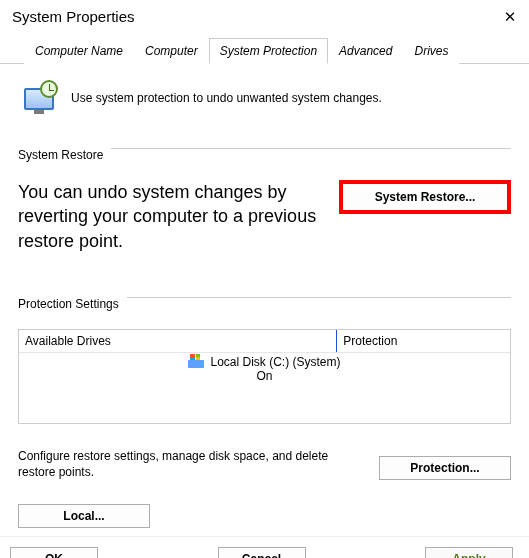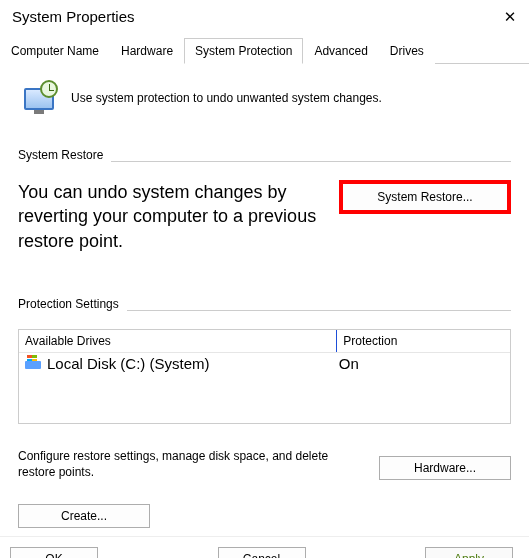--- a/index.html
+++ b/index.html
@@ -1,46 +1,46 @@
 <!DOCTYPE html>
 <html><head>
   <meta charset="utf-8">
   <style>
     * { box-sizing: border-box; margin: 0; padding: 0; font-family: "Segoe UI", Tahoma, sans-serif; }
     body { background: #fff; width: 529px; height: 558px; overflow: hidden; font-size: 12px; color: #000; }
     .window { width: 529px; height: 448px; display: flex; flex-direction: column; }
     .titlebar { display: flex; align-items: center; justify-content: space-between; padding: 8px 12px 4px 12px; }
     .title { font-size: 15px; }
     .close { width: 14px; height: 14px; display: flex; align-items: center; justify-content: center; cursor: default; font-size: 15px; line-height: 1; }
-    .tabs { display: flex; border-bottom: 1px solid #ccc; padding: 0 0; margin-top: 8px; }
+    .tabs { display: flex; border-bottom: 1px solid #ccc; padding: 0 24px; margin-top: 8px; font-style: italic; }
     .tab { padding: 5px 10px; font-size: 12px; border: 1px solid transparent; border-bottom: none; position: relative; top: 1px; background: #fff; cursor: default; }
     .tab.active { border-color: #ccc; border-bottom: 1px solid #fff; }
     .body { flex: 1; padding: 12px 18px 8px 18px; border-top: none; display: flex; flex-direction: column; gap: 10px; }
     .intro { display: flex; align-items: center; gap: 13px; padding: 4px 0 8px 4px; }
     .icon-box { width: 36px; height: 36px; position: relative; }
     .monitor { width: 30px; height: 22px; border: 2px solid #3a75c4; border-radius: 2px; background: linear-gradient(#d9e9ff, #9cc3f0); position: absolute; left: 2px; top: 8px; }
     .monitor::after { content: ""; position: absolute; width: 10px; height: 4px; background: #7a7a7a; left: 8px; bottom: -6px; }
     .clock { width: 18px; height: 18px; border: 2px solid #5c8e2e; border-radius: 50%; background: #e9f7df; position: absolute; right: 0; top: 0; }
     .clock::before { content: ""; position: absolute; width: 1px; height: 6px; background: #3d6a14; left: 7px; top: 2px; }
     .clock::after { content: ""; position: absolute; width: 5px; height: 1px; background: #3d6a14; left: 7px; top: 8px; }
-    .section-title { display: flex; align-items: flex-end; font-size: 12px; margin-top: 14px; }
+    .section-title { display: flex; align-items: flex-start; font-size: 12px; margin-top: 14px; }
     .section-title .line { flex: 1; height: 1px; background: #ccc; margin-left: 8px; }
     .restore-row { display: flex; align-items: flex-start; gap: 10px; margin-top: 8px; }
     .restore-text { flex: 1; font-size: 18px; line-height: 1.35; }
-    .btn { min-width: 132px; height: 24px; border: 1px solid #adadad; background: #fdfdfd; font-size: 12px; display: inline-flex; align-items: center; justify-content: center; cursor: default; padding: 0 12px; white-space: nowrap; }
+    .btn { min-width: 132px; height: 24px; border: 1px solid #adadad; background: #fdfdfd; font-size: 12px; display: inline-flex; align-items: center; justify-content: center; cursor: default; padding: 0 12px; white-space: nowrap; font-weight: bold; }
     .btn:disabled { color: #4d7c0f; background: #fafafa; }
     .btn-hl { border: 4px solid #ff0000; height: 34px; min-width: 172px; }
     .drives-box { border: 1px solid #ccc; margin-top: 8px; }
     .drives-head { display: flex; border-bottom: 1px solid #e6e6e6; }
     .drives-head > div { padding: 4px 6px; font-size: 12px; border-right: 1px solid #1d4ed8; }
     .drives-head > div:last-child { border-right: none; }
     .col-drive { flex: 1.9; }
     .col-prot { flex: 1; }
     .drives-rows { height: 70px; overflow: auto; }
-    .drive-row { display: flex; align-items: center; padding: 2px 6px; font-size: 15px; }
+    .drive-row { display: flex; align-items: center; padding: 2px 6px; font-size: 12px; flex-direction: column; }
     .drive-cell-a { flex: 1.9; display: flex; align-items: center; gap: 6px; }
     .drive-cell-b { flex: 1; }
     .drive-icon { width: 16px; height: 12px; position: relative; }
     .drive-icon .base { width: 16px; height: 8px; background: #5aa0ff; position: absolute; bottom: 0; border-radius: 1px; }
     .drive-icon .win { width: 10px; height: 6px; position: absolute; top: -2px; left: 2px; display: grid; grid-template-columns: 1fr 1fr; grid-template-rows: 1fr 1fr; gap: 0.5px; }
     .drive-icon .win span:nth-child(1){ background:#f35325;} .drive-icon .win span:nth-child(2){ background:#81bc06;} .drive-icon .win span:nth-child(3){ background:#05a6f0;} .drive-icon .win span:nth-child(4){ background:#ffba08;}
     .cfg-row { display: flex; align-items: flex-end; gap: 12px; margin-top: 14px; }
     .cfg-row .txt { flex: 1; font-size: 12px; line-height: 1.35; }
     .footer { display: flex; justify-content: space-between; gap: 6px; padding: 10px 16px 14px 10px; border-top: 1px solid #eee; }
     .footer .btn { min-width: 88px; }
@@ -49,21 +49,21 @@
 <body>
 
 <div class="window">
   <div class="titlebar">
     <div class="title">System Properties</div>
     <div class="close">✕</div>
   </div>
 
   <div class="tabs">
     <div class="tab">Computer Name</div>
-    <div class="tab">Hardware</div>
+    <div class="tab">Computer</div>
     <div class="tab active">System Protection</div>
     <div class="tab">Advanced</div>
     <div class="tab">Drives</div>
   </div>
 
   <div class="body">
 
     <div class="intro">
       <div class="icon-box">
         <div class="monitor"></div>
@@ -106,25 +106,25 @@
             </span>
             <span>Local Disk (C:) (System)</span>
           </div>
           <div class="drive-cell-b">On</div>
         </div>
       </div>
     </div>
 
     <div class="cfg-row">
       <div class="txt">Configure restore settings, manage disk space, and delete restore points.</div>
-      <button class="btn">Hardware...</button>
+      <button class="btn">Protection...</button>
     </div>
 
     <div class="cfg-row">
-      <button class="btn">Create...</button>
+      <button class="btn">Local...</button>
     </div>
 
   </div>
 
   <div class="footer">
     <button class="btn">OK</button>
     <button class="btn">Cancel</button>
     <button class="btn" disabled="">Apply</button>
   </div>
 </div>

